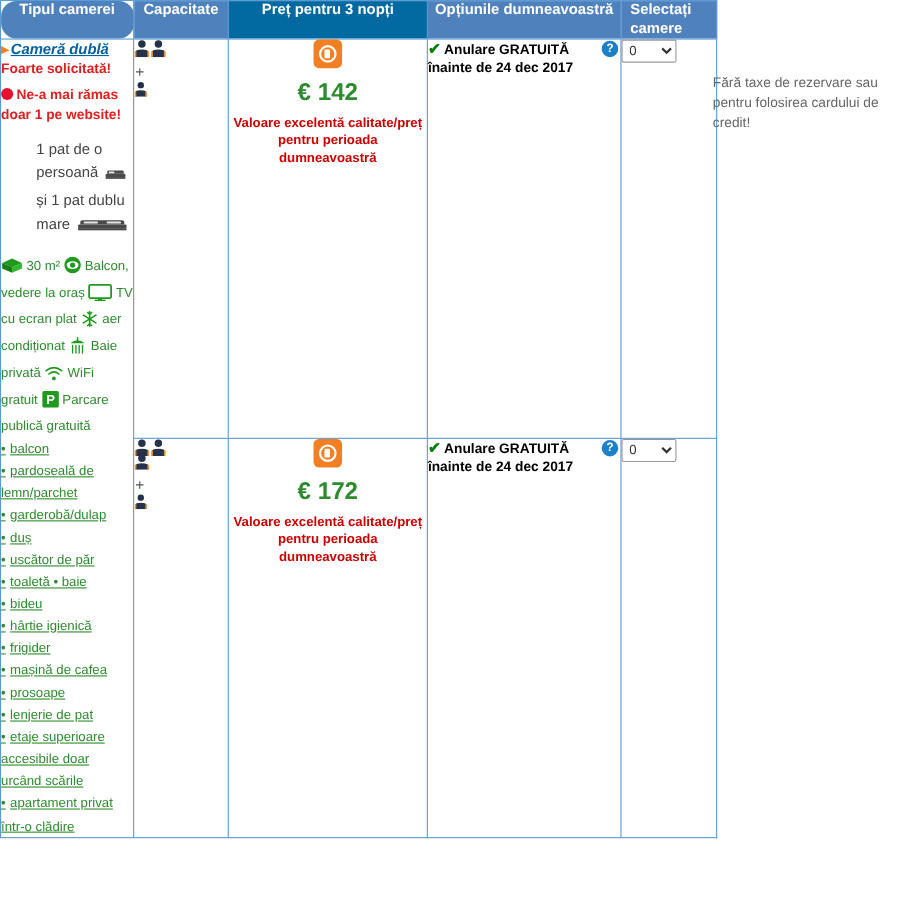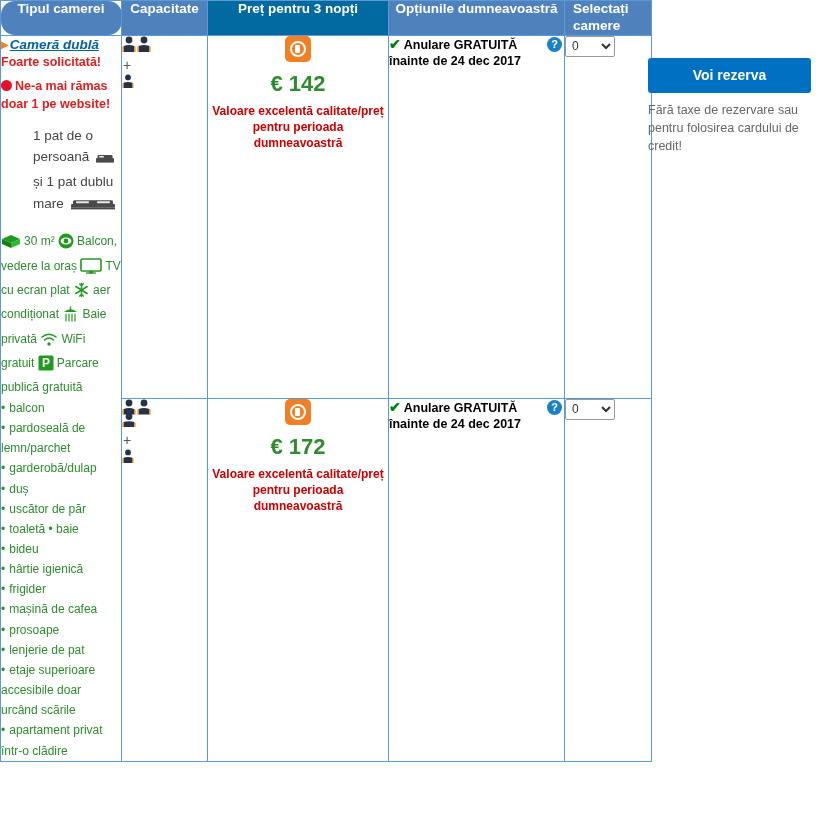--- a/index.html
+++ b/index.html
@@ -131,20 +131,21 @@
     margin-right: 3px;
   }
   .amen-bullets {
     margin-top: 2px;
   }
   .amen-bullets .b {
     display: block;
     color: #2e8b2e;
     font-size: 12px;
     line-height: 1.68;
+    text-decoration: underline;
   }
   .amen-bullets .b::before {
     content: "\2022";
     color: #2e8b2e;
     margin-right: 4px;
   }
 
   
   .cell-capacity {
     padding: 8px 0 8px 8px;
@@ -547,17 +548,16 @@
             <option selected="">0</option>
             <option>1</option>
           </select>
         </td>
       </tr>
 
     </tbody>
   </table>
 
   <div class="booking-panel">
-    <button class="reserve-button">Voi rezerva</button>
     <span class="reserve-note">Fără taxe de rezervare sau pentru folosirea cardului de credit!</span>
   </div>
 
 </div>
 
 </body></html>

